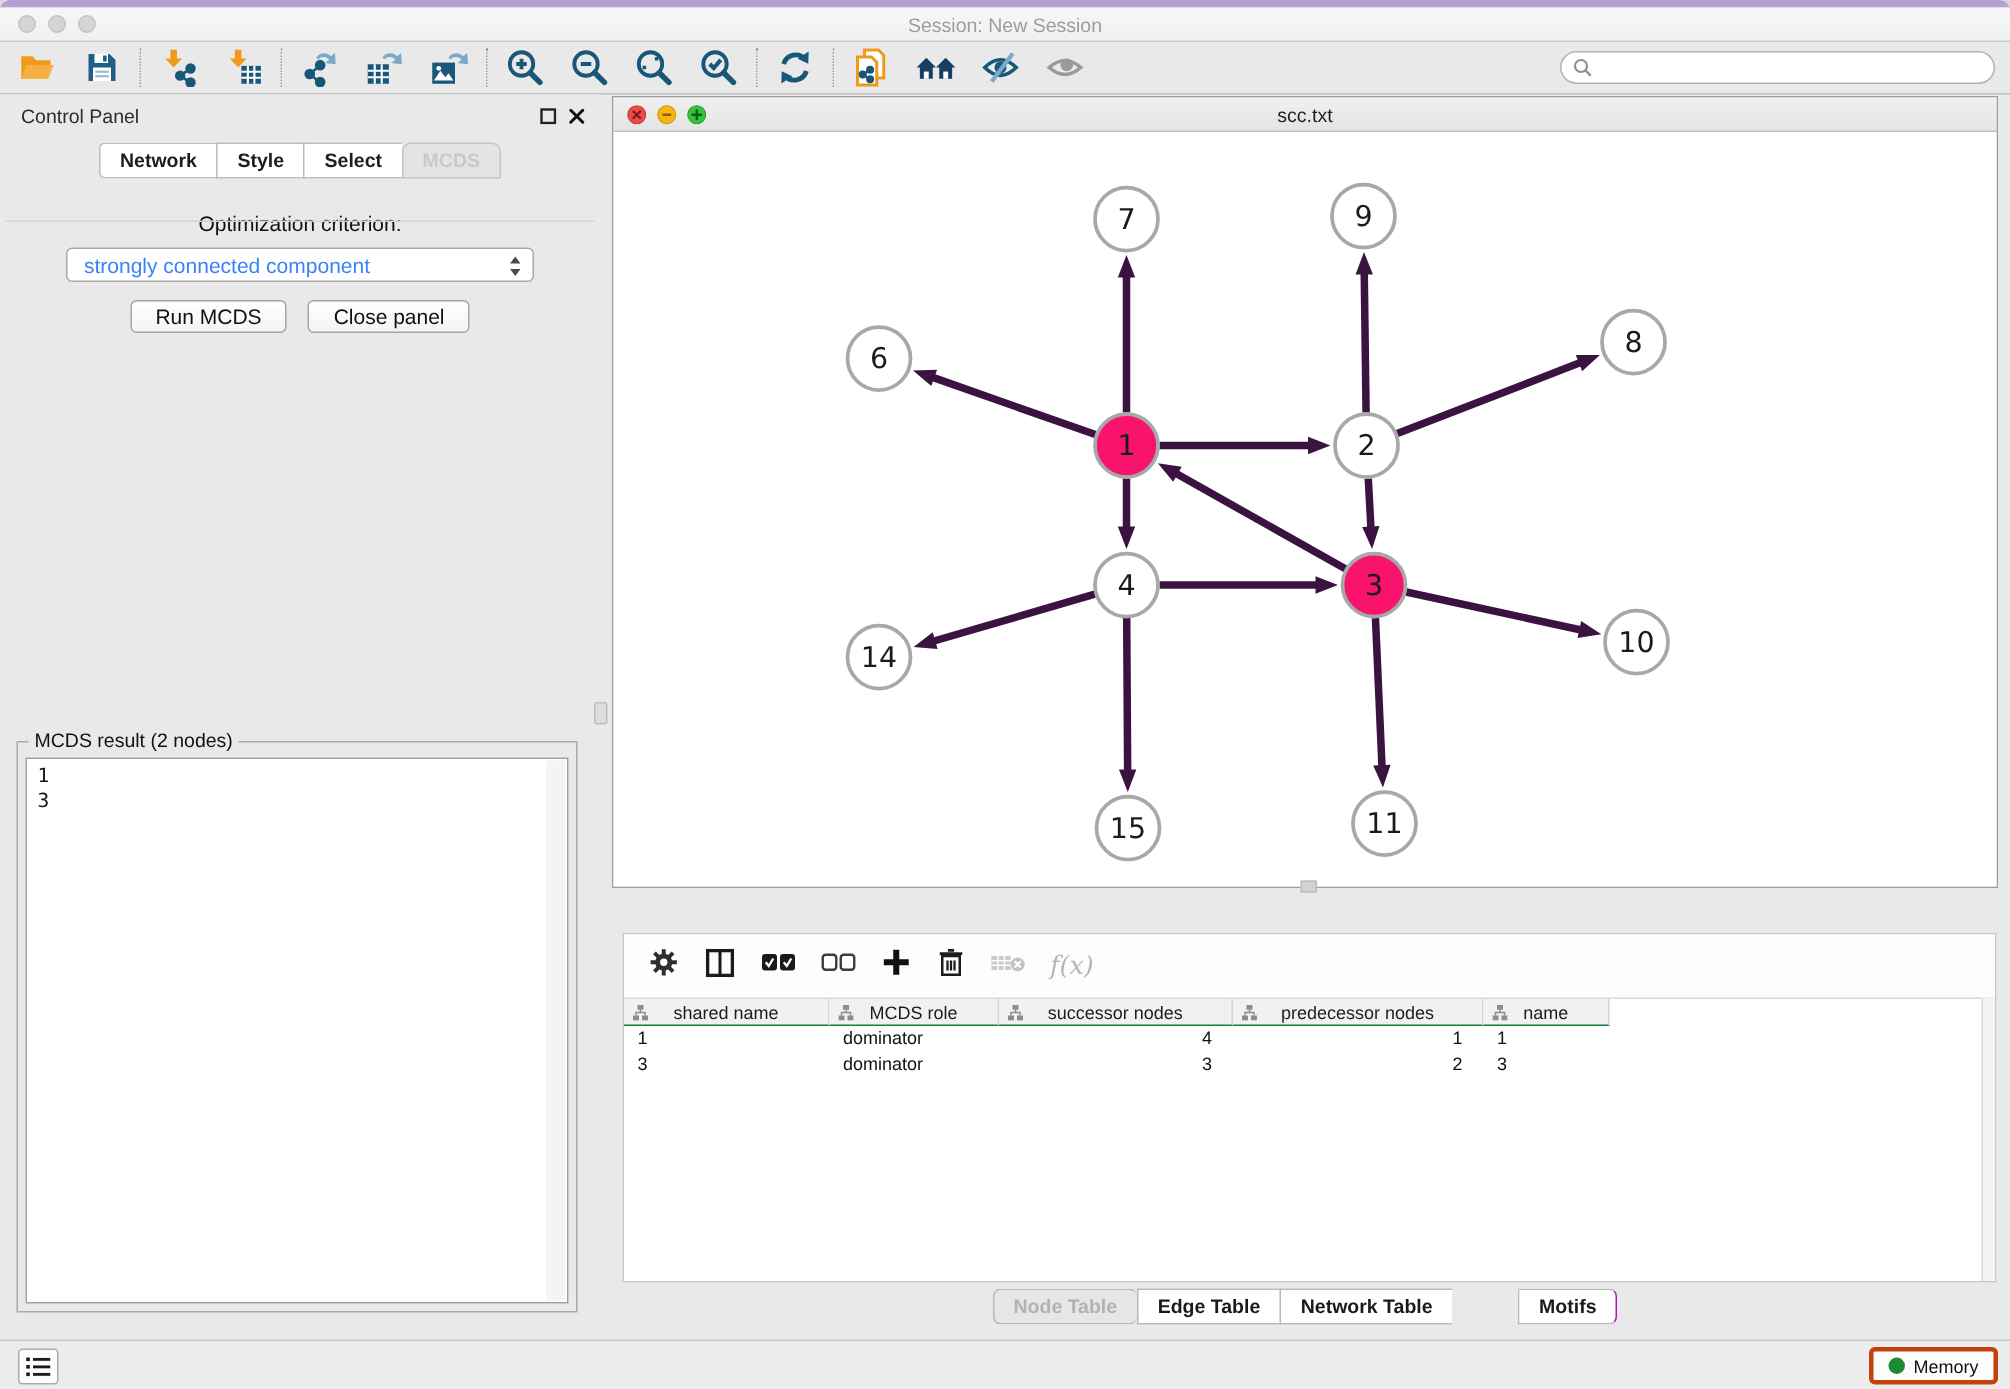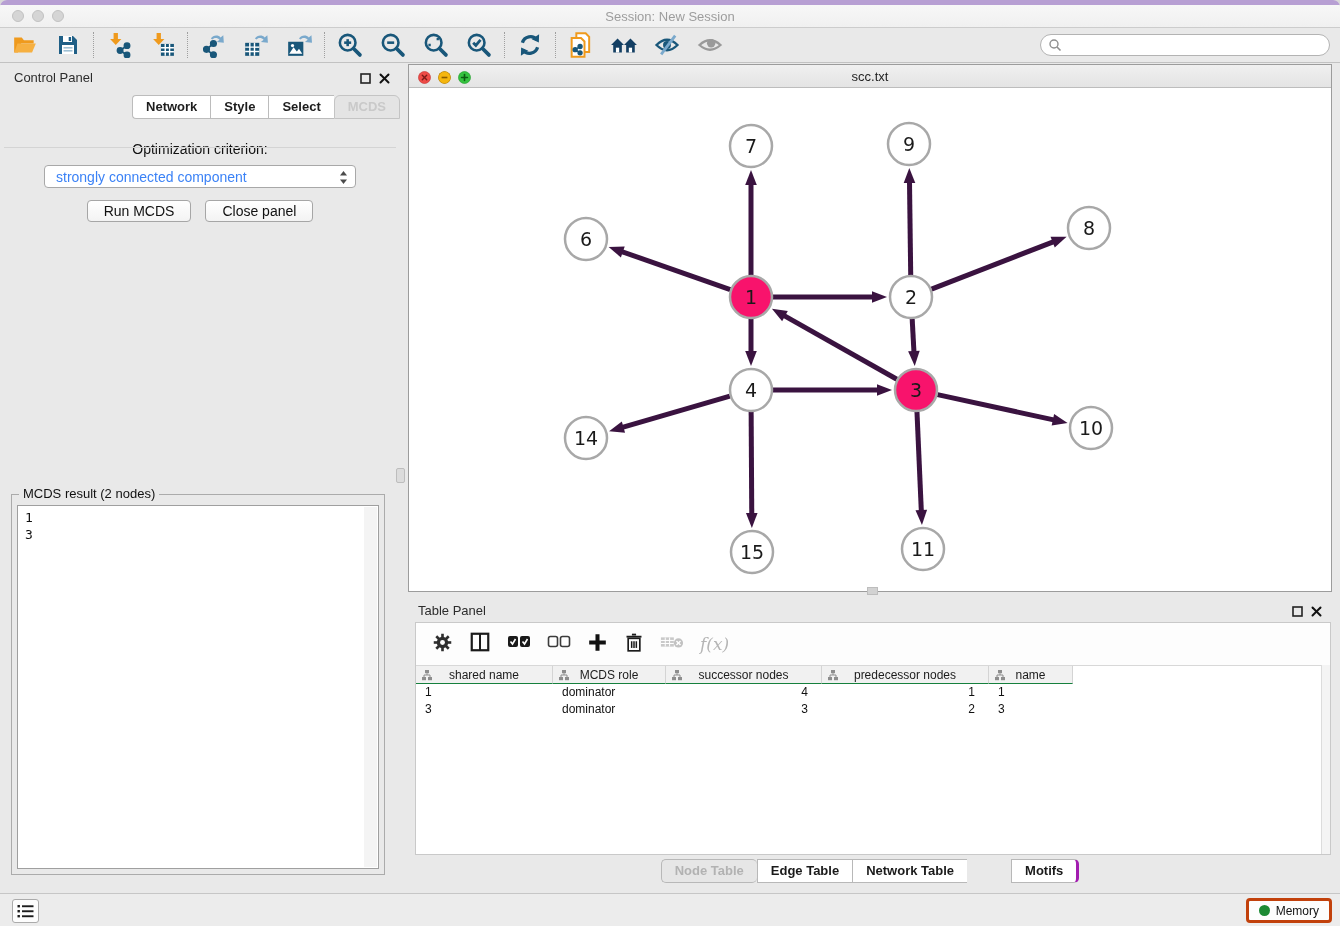--- a/index.html
+++ b/index.html
@@ -25,21 +25,21 @@
   .search-wrap { margin-left:auto; margin-right:10px; position:relative; }
   .search-input { width:290px; height:22px; border:1px solid #b3b3b3; border-radius:11px;
                   background:#ffffff; padding-left:26px; font-size:12px; color:#444; outline:none; }
   .search-glass { position:absolute; left:8px; top:4px; }
 
   
   .control-panel { position:absolute; left:0; top:63px; width:400px; height:830px; background:#e9e9e9; }
   .panel-head { position:relative; height:28px; }
   .panel-title { position:absolute; left:14px; top:7px; font-size:13px; color:#2c2c2c; }
   .panel-btns { position:absolute; right:10px; top:7px; display:flex; gap:8px; align-items:center; }
-  .ctab-row { position:relative; display:flex; justify-content:flex-end; margin-top:4px; z-index:2; }
+  .ctab-row { position:relative; display:flex; justify-content:center; margin-top:4px; z-index:2; }
   .ctab { font-size:13px; font-weight:bold; color:#1d1d1d; background:#ffffff; border:1px solid #bcbcbc;
           padding:3px 13px 4px; border-right:none; }
   .ctab:first-child { border-radius:4px 0 0 4px; }
   .ctab.last { border-right:1px solid #bcbcbc; border-radius:0 6px 6px 0; }
   .ctab.selected { background:#e4e4e4; color:#c9c9c9; border:1px solid #c4c4c4; border-radius:6px 6px 0 0; }
   .ctab-underline { position:absolute; left:4px; right:4px; top:84px; border-top:1px solid #d4d4d4; z-index:1; }
 
   .opt-label { margin-top:22px; text-align:center; font-size:14px; color:#111; }
   .criterion { position:relative; margin:8px auto 0; width:312px; height:23px; background:#fff;
                border:1px solid #a8a8a8; border-radius:4px; font-size:14px; color:#3b82f6;
@@ -86,21 +86,21 @@
              font-size:12px; color:#1c1c1c; display:flex; align-items:center; justify-content:center; }
   .th-sort { position:absolute; left:6px; top:4px; }
   .trow { display:flex; height:17px; font-size:12px; color:#111; }
   .td-cell { overflow:hidden; white-space:nowrap; }
   .tscroll { position:absolute; right:0; top:42px; bottom:0; width:9px; background:#f4f4f4; border-left:1px solid #dcdcdc; }
 
   .ttab-row { position:absolute; left:0; right:0; top:263px; display:flex; justify-content:center; }
   .ttab { font-size:13px; font-weight:bold; color:#1a1a1a; background:#ffffff; border:1px solid #b8b8b8;
           border-right:none; padding:3px 13px 4px; }
   .ttab:first-child { border-radius:5px 0 0 5px; }
-  .ttab.last { border-right:3px solid #a21caf; border-radius:0 5px 5px 0;margin-left:44px; }
+  .ttab.last { border-right:1px solid #a21caf; border-radius:0 5px 5px 0;margin-left:44px; }
   .ttab.selected { background:#e6e6e6; color:#b2b2b2; border-radius:5px; }
 
   
   .statusbar { position:absolute; left:0; bottom:0; width:100%; height:33px; background:#ececec;
                border-top:1px solid #c6c6c6; }
   .list-btn { position:absolute; left:12px; top:5px; width:27px; height:24px; background:#fdfdfd;
               border:1px solid #ababab; border-radius:3px; display:flex; align-items:center; justify-content:center; }
   .memory-btn { position:absolute; right:8px; top:4px; height:25px; background:#fdfdfd;
                 border:3px solid #c2410c; border-radius:4px; display:flex; align-items:center;
                 gap:6px; padding:0 10px; font-size:12px; color:#111; }
@@ -420,32 +420,20 @@
           <circle cx="343" cy="464" r="21" fill="#ffffff" stroke="#a8a8a8" stroke-width="2.5"></circle>
           <text x="343" y="470.5" text-anchor="middle" font-family="&quot;DejaVu Sans&quot;, sans-serif" font-size="19" fill="#1a1a1a">15</text>
           <circle cx="514" cy="461" r="21" fill="#ffffff" stroke="#a8a8a8" stroke-width="2.5"></circle>
           <text x="514" y="467.5" text-anchor="middle" font-family="&quot;DejaVu Sans&quot;, sans-serif" font-size="19" fill="#1a1a1a">11</text>
         </svg>
     </div>
     <div class="net-grip"></div>
   </div>
 
   <div class="table-panel">
-    <div class="panel-head">
-      <span class="panel-title" style="left:10px;">Table Panel</span>
-      <span class="panel-btns">
-        <span><svg width="11" height="11" viewBox="0 0 11 11">
-              <rect x="1" y="1" width="9" height="9" fill="none" stroke="#222" stroke-width="1.6"></rect>
-            </svg></span>
-        <span><svg width="11" height="11" viewBox="0 0 11 11" stroke="#111" stroke-width="2" stroke-linecap="round">
-              <line x1="1.5" y1="1.5" x2="9.5" y2="9.5"></line>
-              <line x1="9.5" y1="1.5" x2="1.5" y2="9.5"></line>
-            </svg></span>
-      </span>
-    </div>
 
     <div class="table-area">
       <div class="table-toolbar">
         <span><svg width="21" height="21" viewBox="0 0 24 24">
               <g stroke="#2e2e2e" stroke-width="3">
                 <line x1="12" y1="2" x2="12" y2="22"></line>
                 <line x1="2" y1="12" x2="22" y2="12"></line>
                 <line x1="4.9" y1="4.9" x2="19.1" y2="19.1"></line>
                 <line x1="19.1" y1="4.9" x2="4.9" y2="19.1"></line>
               </g>

